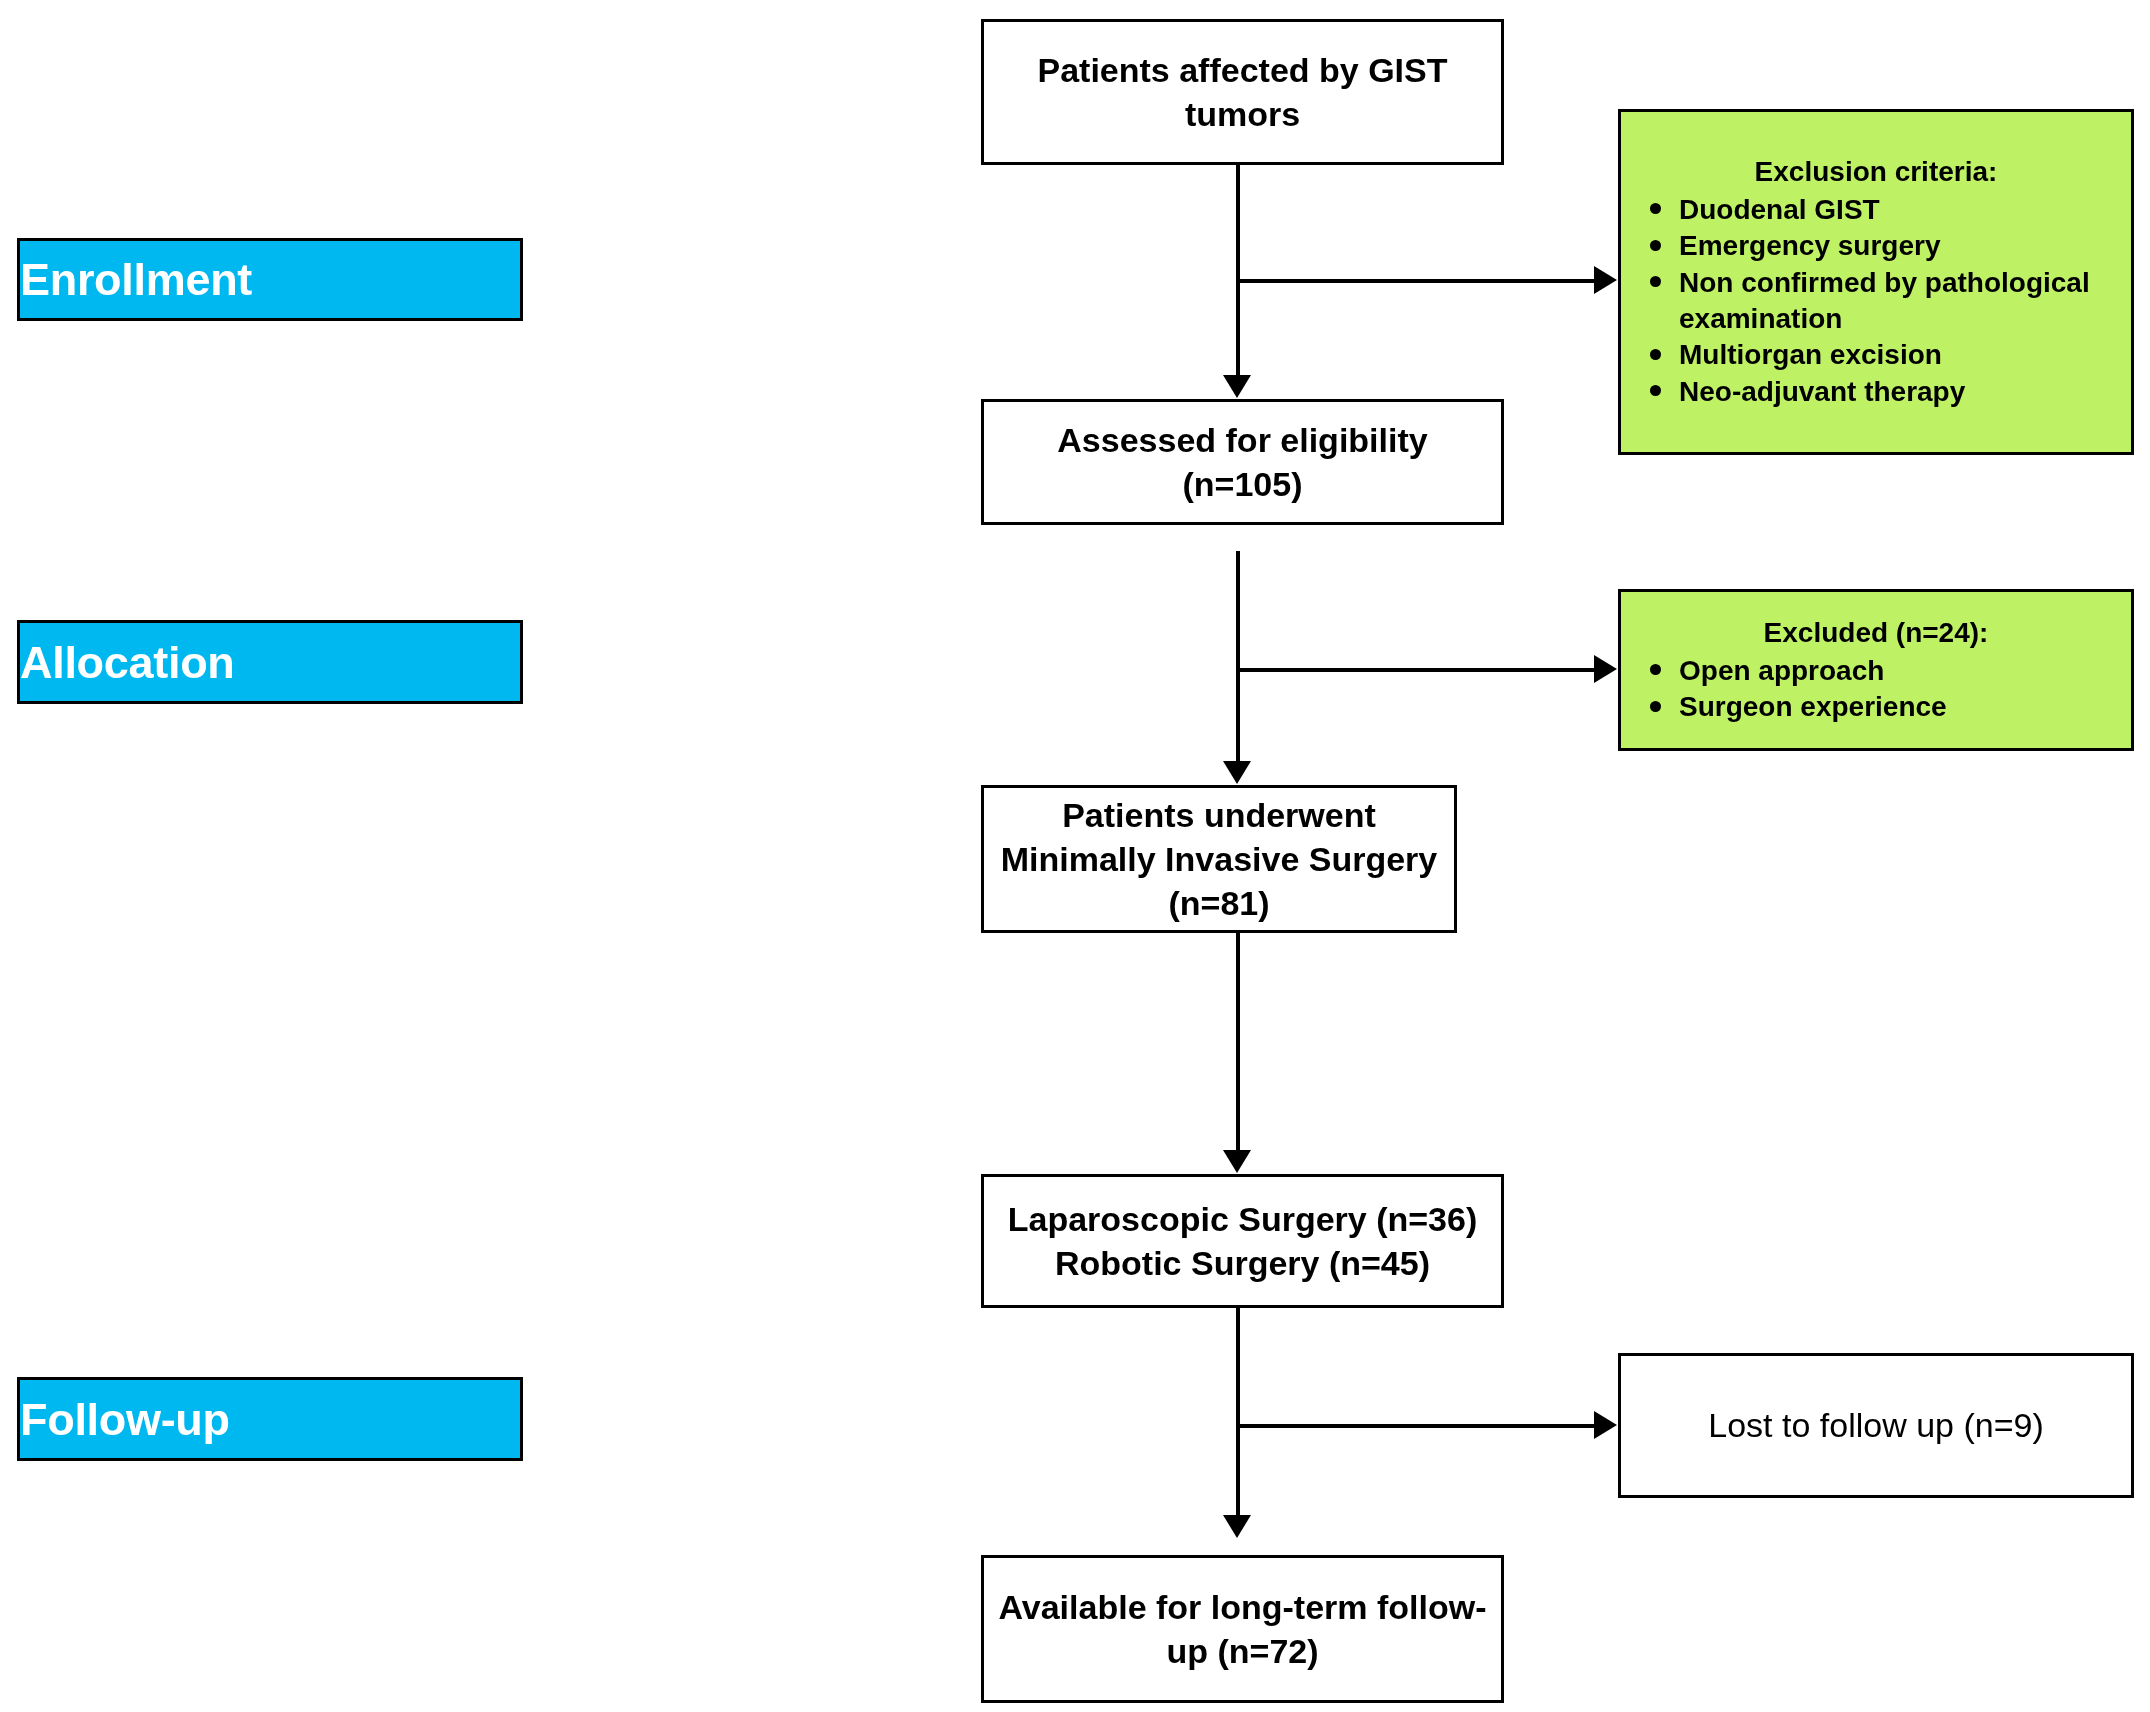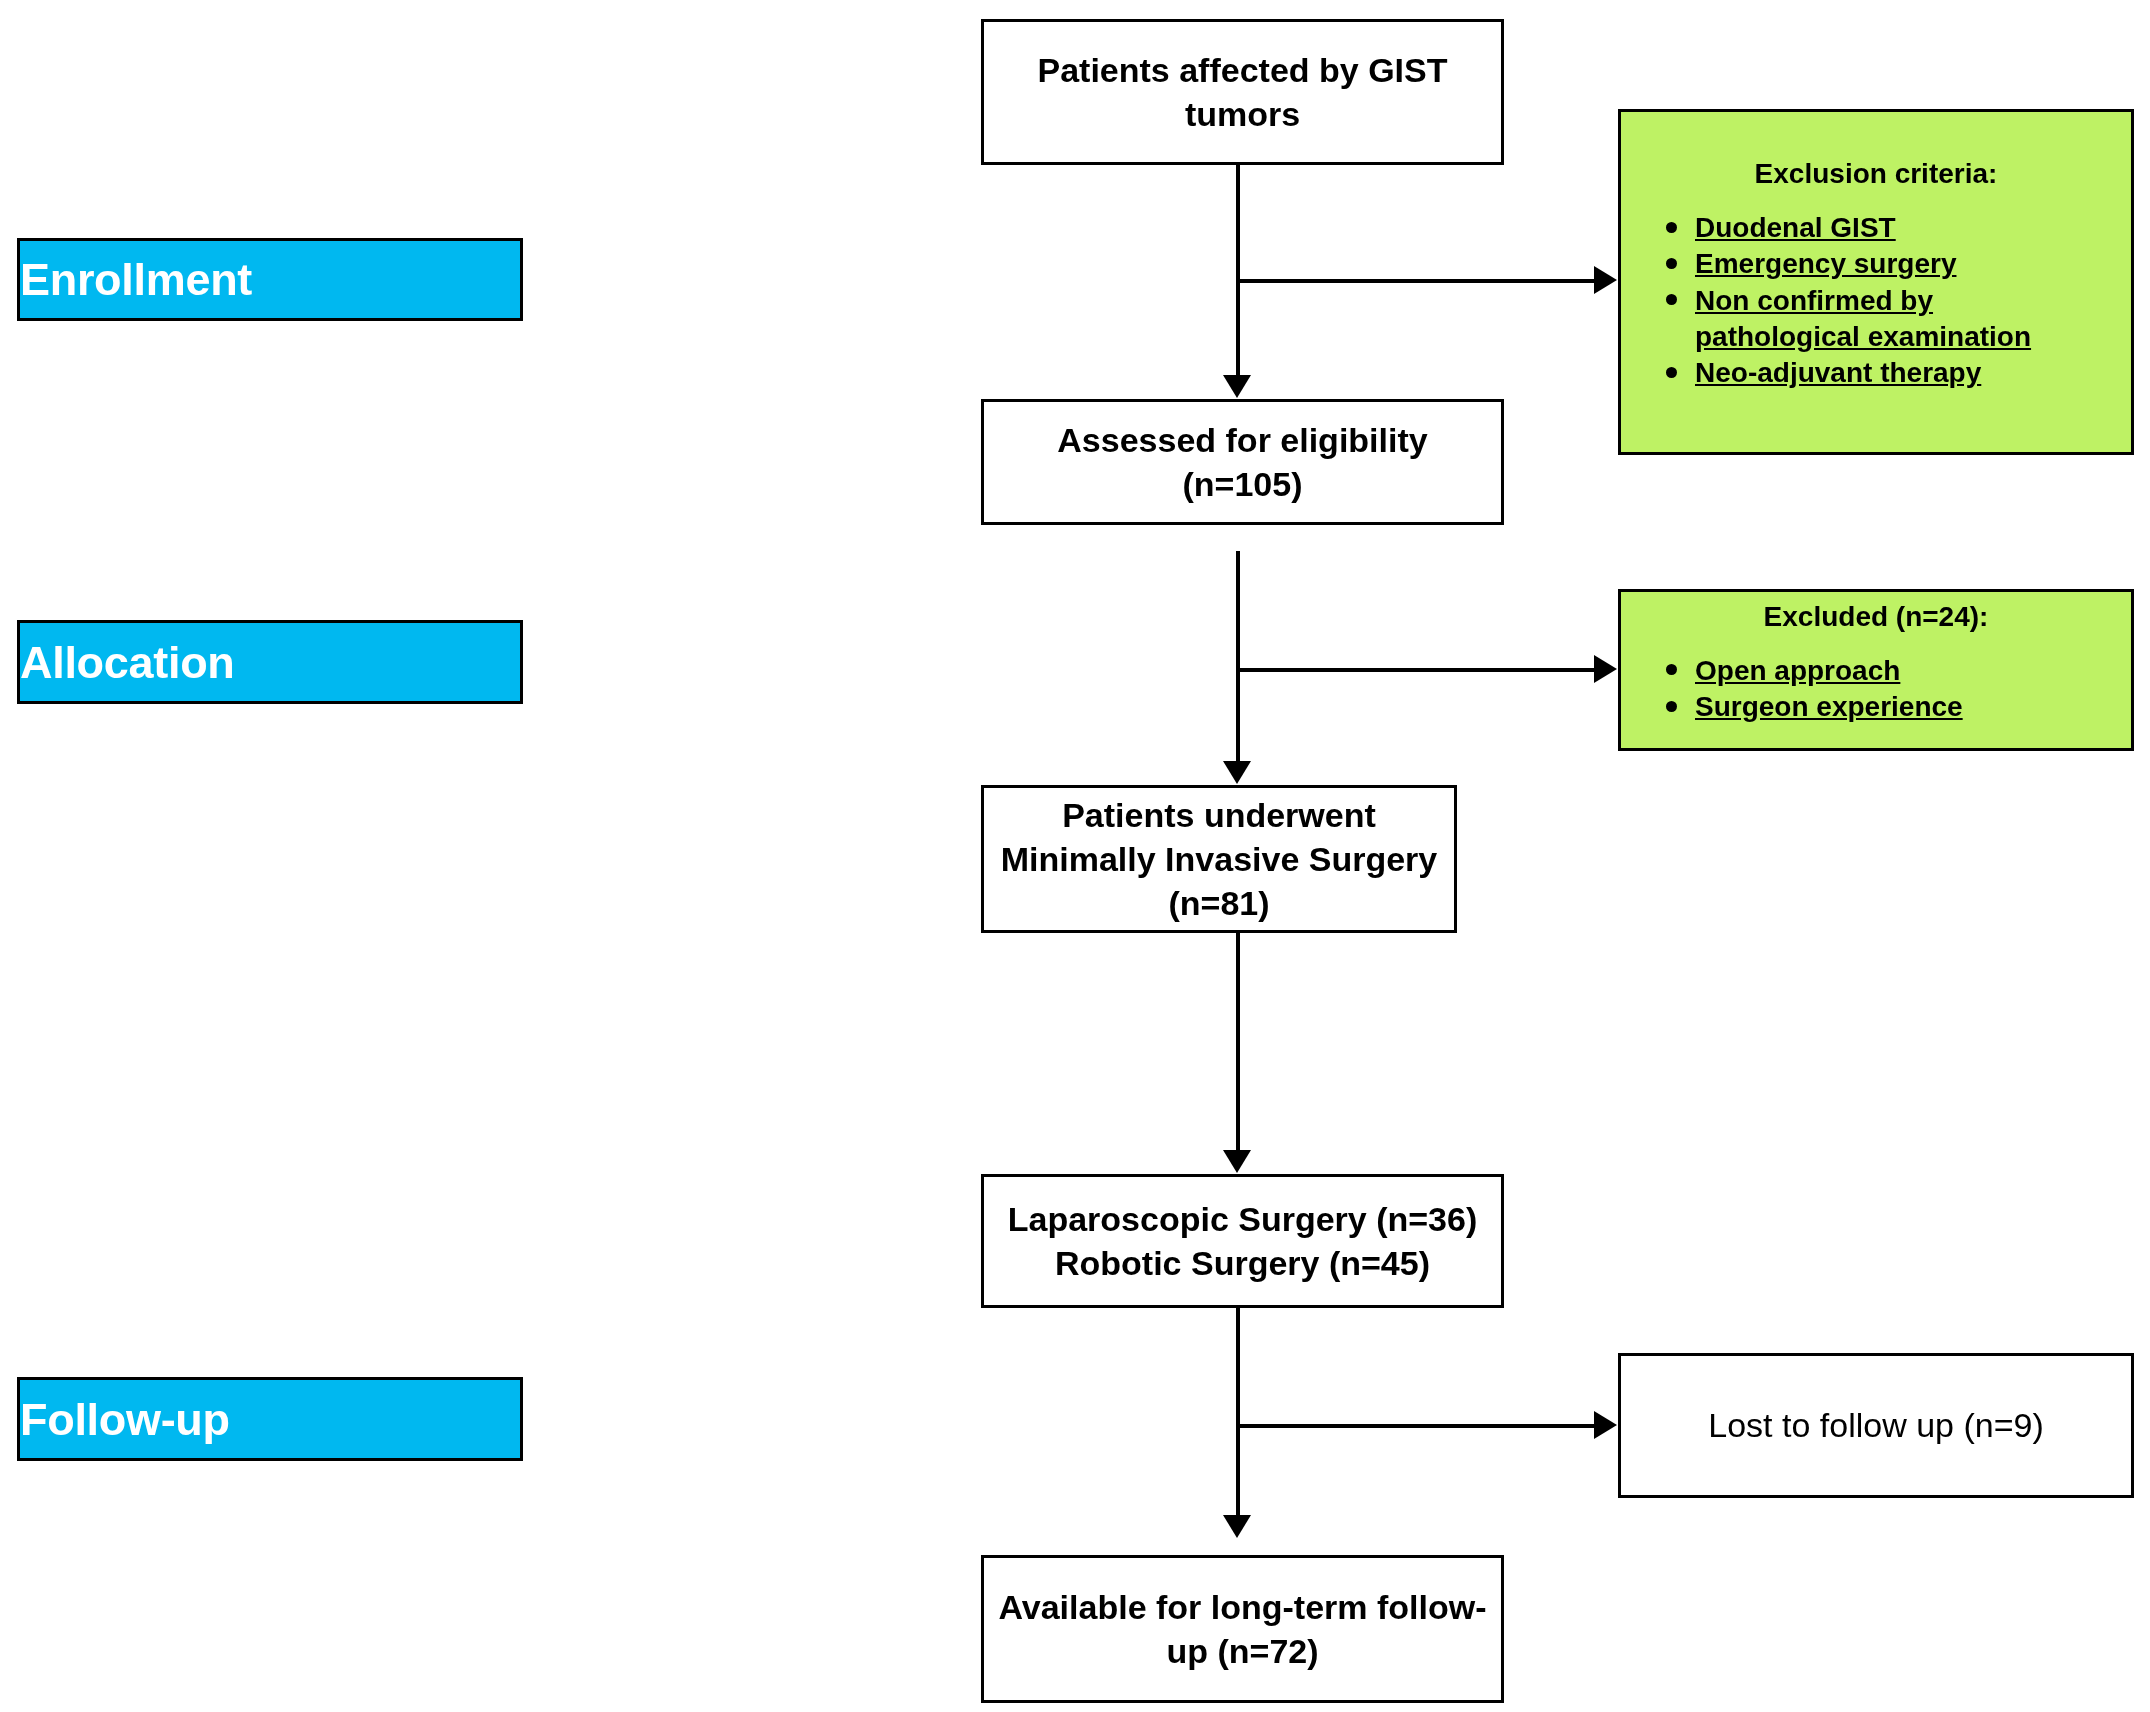--- a/index.html
+++ b/index.html
@@ -71,24 +71,23 @@
     flex-direction: column;
     justify-content: center;
     padding: 0 18px 0 18px;
   }
   .side-title {
     text-align: center;
     line-height: 1.30;
     margin-bottom: 1.4px;
   }
   .bullet-list {
-    margin: 16px;
+    margin: 0;
     padding: 0;
     list-style: none;
-    text-decoration: underline;
   }
   .bullet-list li {
     position: relative;
     padding-left: 40px;
     line-height: 1.30;
     text-align: left;
   }
   .bullet-list li::before {
     content: "";
     position: absolute;
@@ -197,20 +196,21 @@
       <div>up (n=72)</div>
     </div>
   </div>
 
   <div class="side-box" style="left:1618px; top:109px; width:516px; height:346px;">
     <div class="side-title">Exclusion criteria:</div>
     <ul class="bullet-list">
       <li>Duodenal GIST</li>
       <li>Emergency surgery</li>
       <li>Non confirmed by pathological examination</li>
+      <li>Multiorgan excision</li>
       <li>Neo-adjuvant therapy</li>
     </ul>
   </div>
 
   <div class="side-box" style="left:1618px; top:589px; width:516px; height:162px;">
     <div class="side-title">Excluded (n=24):</div>
     <ul class="bullet-list">
       <li>Open approach</li>
       <li>Surgeon experience</li>
     </ul>

